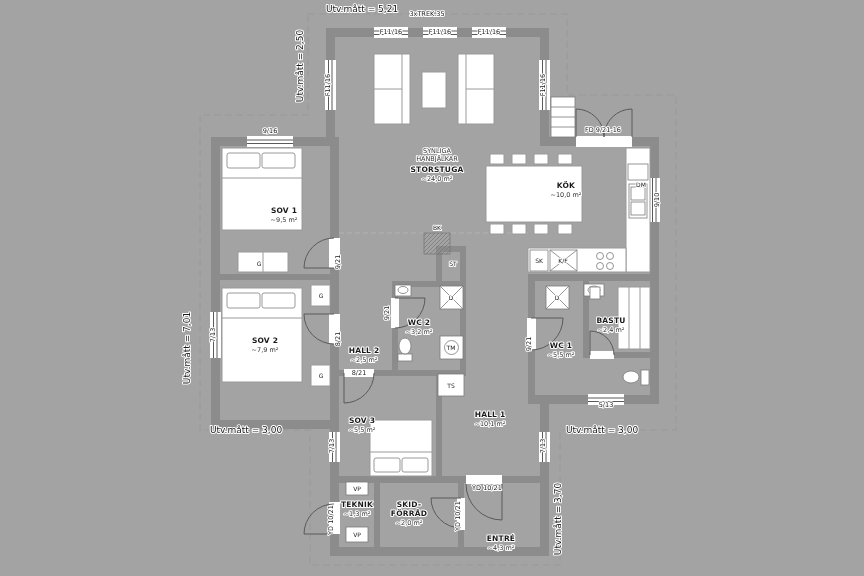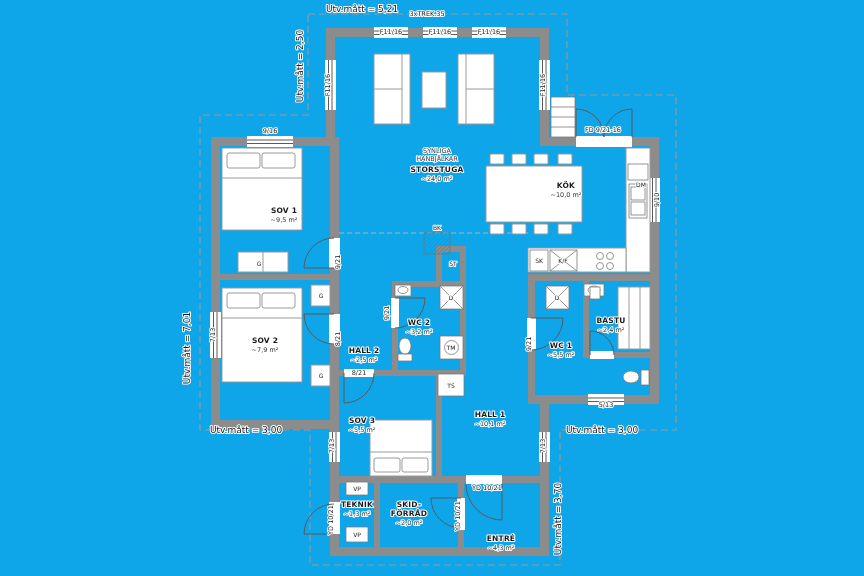--- a/index.html
+++ b/index.html
@@ -1,16 +1,16 @@
 <!DOCTYPE html>
 <html><head>
 <meta charset="utf-8">
 <style>
   html,body{margin:0;padding:0;background:#fff;}
-  .canvas{position:relative;width:864px;height:576px;background:#0ea5e9;font-family:"DejaVu Sans",sans-serif;}
+  .canvas{position:relative;width:864px;height:576px;background:#a3a3a3;font-family:"DejaVu Sans",sans-serif;}
   svg{display:block;}
   text{fill:#1a1a1a;text-anchor:middle;paint-order:stroke fill;stroke:#ffffff;stroke-width:2px;stroke-linejoin:round;font-family:"DejaVu Sans",sans-serif;}
   .t-dim{font-size:9px;}
   .t-room{font-size:7.5px;font-weight:bold;letter-spacing:.2px;}
   .t-area{font-size:6.5px;fill:#333;}
   .t-op{font-size:6.5px;}
   .t-fx{font-size:6px;}
   .wall{fill:#8c8c8c;}
   .gap{fill:#ffffff;}
   .win{stroke:#5a5a5a;stroke-width:1;fill:none;}

